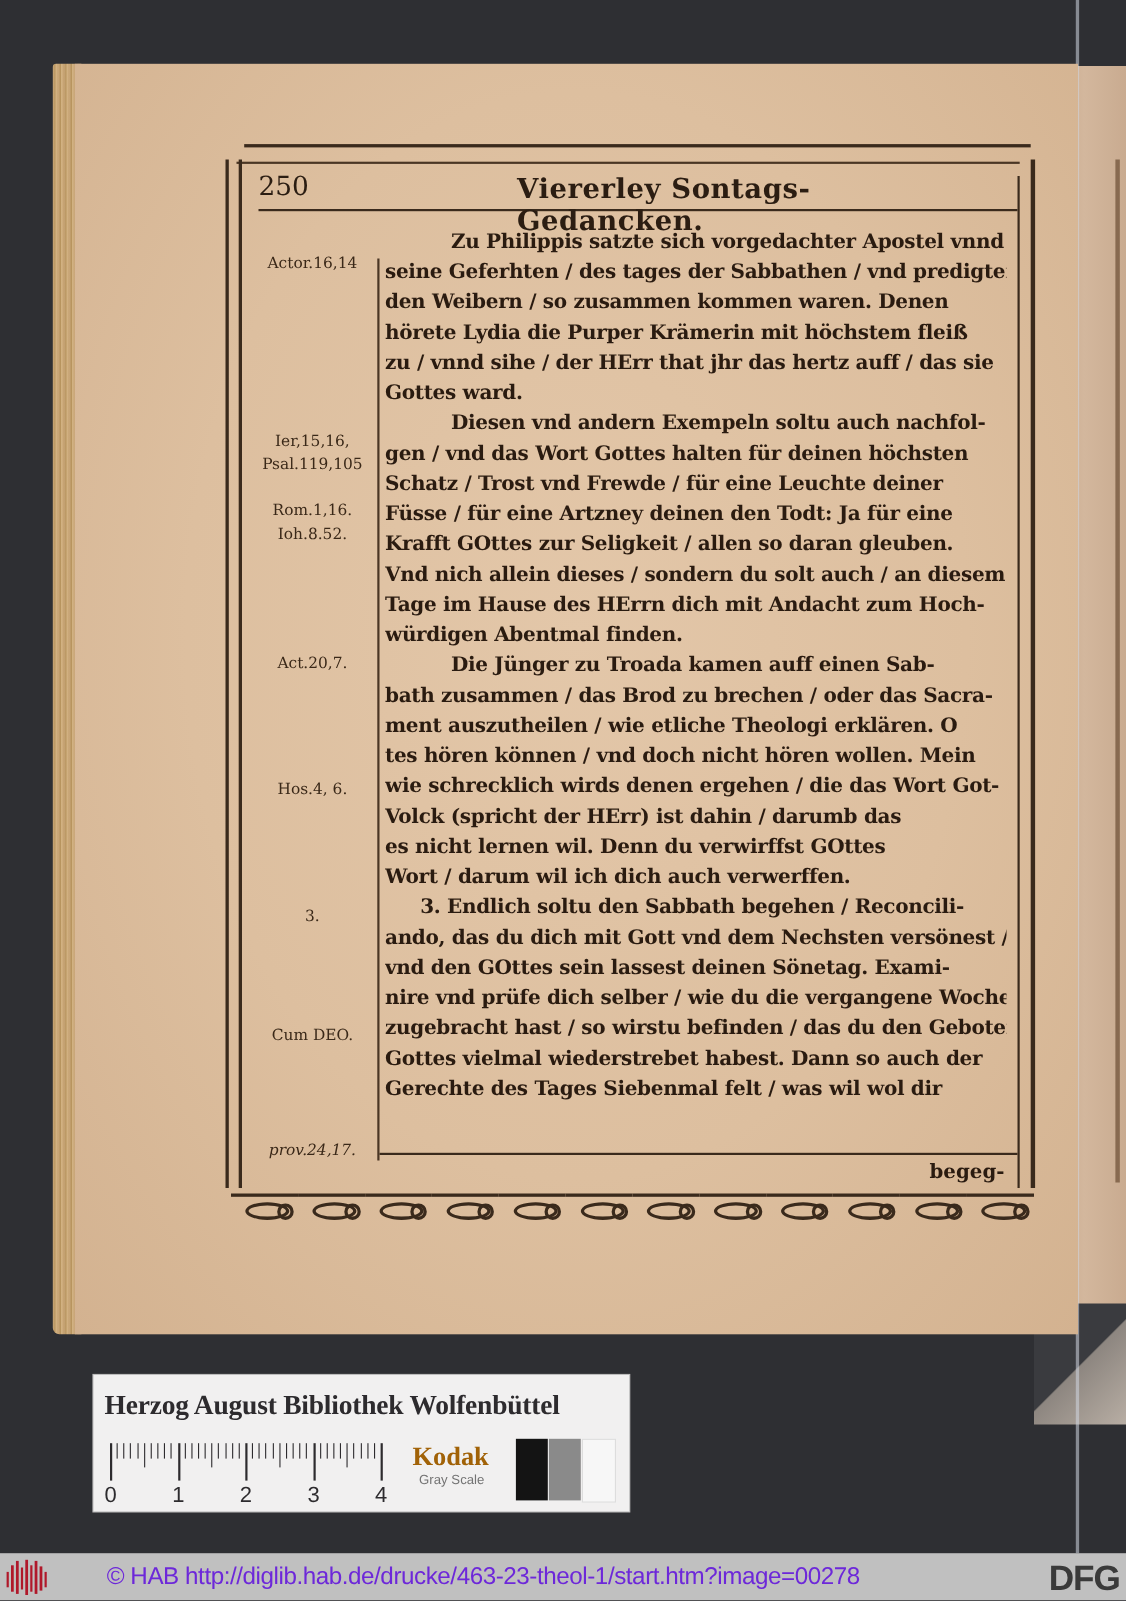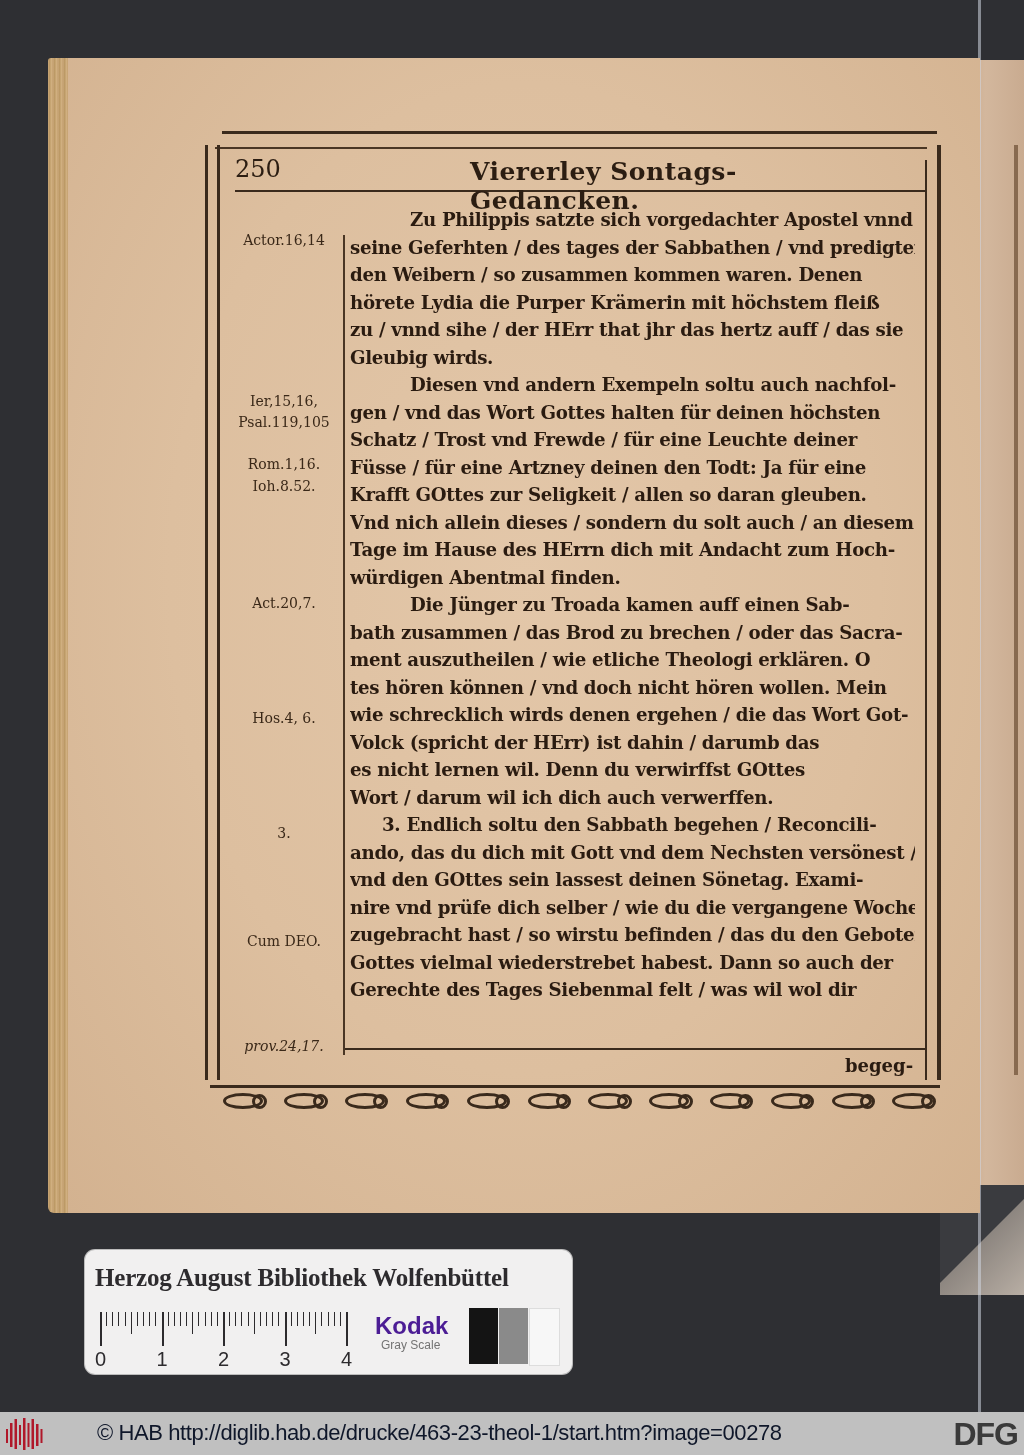--- a/index.html
+++ b/index.html
@@ -96,52 +96,52 @@
       content: ""; position: absolute; left: 22%; top: 5px; width: 56%; height: 10px;
       border: 3px solid #3a2a1c; border-radius: 50%;
     }
     .orn-unit::after {
       content: ""; position: absolute; right: 4px; top: 6px; width: 9px; height: 9px;
       border: 3px solid #3a2a1c; border-radius: 50%;
     }
     
     .target-card {
       position: absolute; left: 85px; top: 1250px; width: 487px; height: 124px;
-      background: #f1f0f0; border-radius: 10px;
+      background: #f1f0f0; border-radius: 0;
       box-shadow: 0 0 0 1px #bcbcbc;
     }
     .target-title {
       position: absolute; left: 10px; top: 14px;
       font-family: "Liberation Serif", serif; font-weight: bold; font-size: 25px; color: #2d2b2e;
       white-space: nowrap; letter-spacing: -0.2px;
     }
     .ruler { position: absolute; left: 15px; top: 62px; width: 250px; height: 60px; }
     .tick { position: absolute; top: 0; width: 1px; background: #2d2b2e; }
     .ruler-num {
       position: absolute; top: 36px; font-family: "Liberation Sans", sans-serif; font-size: 20px; color: #2d2b2e;
       transform: translateX(-5px);
     }
     .kodak {
       position: absolute; left: 290px; top: 62px;
-      font-family: Liberation Sans, sans-serif; font-weight: bold; font-size: 24px; color: #4c1d95;
+      font-family: Liberation Serif, serif; font-weight: bold; font-size: 24px; color: #a16207;
     }
     .kodak-sub {
       position: absolute; left: 296px; top: 88px;
       font-family: "Liberation Sans", sans-serif; font-size: 12px; color: #737373;
     }
     .swatch { position: absolute; top: 58px; height: 56px; width: 29px; }
     
     .footer {
       position: absolute; left: 0; top: 1412px; width: 1024px; height: 43px;
       background: #c0c0c0; display: flex; align-items: center;
     }
     .hab-logo { position: absolute; left: 5px; top: 5px; width: 40px; height: 34px; }
     .footer-text {
       position: absolute; left: 97px; top: 8px;
-      font-family: "Liberation Sans", sans-serif; font-size: 22px; color: #0f172a; white-space: nowrap;
+      font-family: "Liberation Sans", sans-serif; font-size: 22px; color: #6d28d9; white-space: nowrap;
       letter-spacing: -0.4px;
     }
     .dfg-logo {
       position: absolute; right: 6px; top: 4px;
       font-family: "Liberation Sans", sans-serif; font-weight: bold; font-size: 32px; color: #3a3a3a;
       letter-spacing: -1px;
     }
   </style>
 </head>
 <body>
@@ -180,21 +180,21 @@
     <div class="mnote" style="top: 933px;">Cum DEO.</div>
     <div class="mnote" style="top: 1038px; font-style: italic;">prov.24,17.</div>
   </div>
 
 <div class="body-text">
   <div class="body-line indent">Zu Philippis satzte sich vorgedachter Apostel vnnd</div>
   <div class="body-line">seine Geferhten / des tages der Sabbathen / vnd predigten</div>
   <div class="body-line">den Weibern / so zusammen kommen waren. Denen</div>
   <div class="body-line">hörete Lydia die Purper Krämerin mit höchstem fleiß</div>
   <div class="body-line">zu / vnnd sihe / der HErr that jhr das hertz auff / das sie</div>
-  <div class="body-line">Gleubig wirds.</div>
+  <div class="body-line">Gottes ward.</div>
   <div class="body-line indent">Diesen vnd andern Exempeln soltu auch nachfol-</div>
   <div class="body-line">gen / vnd das Wort Gottes halten für deinen höchsten</div>
   <div class="body-line">Schatz / Trost vnd Frewde / für eine Leuchte deiner</div>
   <div class="body-line">Füsse / für eine Artzney deinen den Todt: Ja für eine</div>
   <div class="body-line">Krafft GOttes zur Seligkeit / allen so daran gleuben.</div>
   <div class="body-line">Vnd nich allein dieses / sondern du solt auch / an diesem</div>
   <div class="body-line">Tage im Hause des HErrn dich mit Andacht zum Hoch-</div>
   <div class="body-line">würdigen Abentmal finden.</div>
   <div class="body-line indent">Die Jünger zu Troada kamen auff einen Sab-</div>
   <div class="body-line">bath zusammen / das Brod zu brechen / oder das Sacra-</div>

